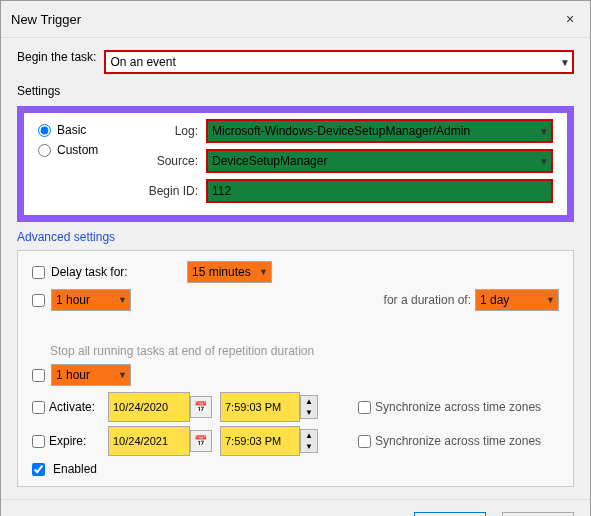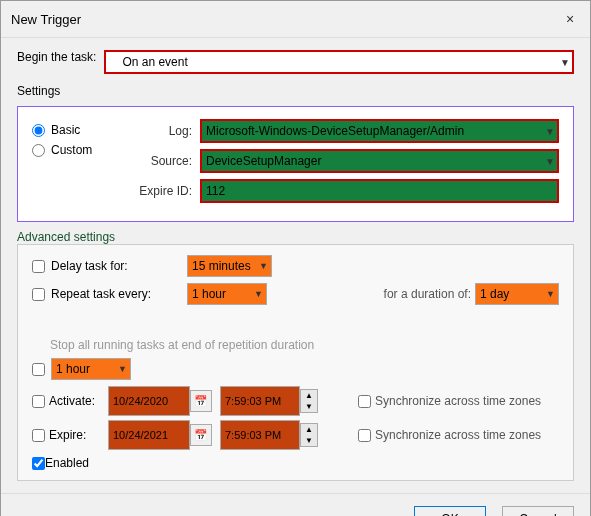--- a/index.html
+++ b/index.html
@@ -5,52 +5,52 @@
     * { box-sizing: border-box; margin: 0; padding: 0; }
     body { background: #c0c0c0; font-family: 'Segoe UI', Tahoma, sans-serif; font-size: 12px; display: flex; align-items: center; justify-content: center; min-height: 100vh; }
     .dialog { width: 591px; background: #f0f0f0; border: 1px solid #999; box-shadow: 3px 3px 8px rgba(0,0,0,0.4); }
     .title-bar { background: #f0f0f0; border-bottom: 1px solid #ddd; padding: 8px 10px; display: flex; align-items: center; justify-content: space-between; }
     .title-text { font-size: 13px; font-weight: normal; color: #000; }
     .close-btn { width: 20px; height: 20px; background: none; border: none; cursor: pointer; font-size: 14px; color: #333; display: flex; align-items: center; justify-content: center; }
     .dialog-body { padding: 12px 16px; }
     .begin-task-row { display: flex; margin-bottom: 10px; }
     .begin-task-label { font-size: 12px; margin-right: 8px; white-space: nowrap; }
     .select-wrapper { position: relative; flex: 1; }
-    .select-wrapper select { width: 100%; height: 24px; border: 2px solid #c00; background: white; font-size: 12px; padding: 2px 16px; cursor: pointer; appearance: none; -webkit-appearance: none; }
+    .select-wrapper select { width: 100%; height: 24px; border: 2px solid #c00; background: white; font-size: 12px; padding: 2px 4px; cursor: pointer; appearance: none; -webkit-appearance: none; }
     .select-arrow { position: absolute; right: 4px; top: 50%; transform: translateY(-50%); pointer-events: none; font-size: 10px; color: #333; }
     .settings-label { font-size: 12px; font-weight: normal; margin-bottom: 8px; }
-    .settings-box { border: 1px solid #8b5cf6; background: white; padding: 12px 14px; margin-bottom: 6px; }
+    .settings-box { border: 7px solid #8b5cf6; background: white; padding: 6px 14px; margin-bottom: 6px; }
     .radio-group { display: flex; flex-direction: column; gap: 6px; float: left; margin-right: 20px; padding-top: 4px; }
     .radio-row { display: flex; align-items: center; gap: 6px; }
     .form-area { margin-left: 90px; }
     .field-row { display: flex; align-items: center; margin-bottom: 6px; }
     .field-label { width: 70px; text-align: right; margin-right: 8px; color: #333; }
     .field-input-wrapper { flex: 1; position: relative; }
     .field-input-wrapper select, .field-input-wrapper input { width: 100%; height: 24px; border: 2px solid #c00; background: #15803d; font-size: 12px; padding: 2px 4px; }
     .field-input-wrapper select { appearance: none; -webkit-appearance: none; cursor: pointer; }
     .red-border { border: 2px solid #c00 !important; }
     .settings-inner { overflow: hidden; }
     .advanced-section { margin-top: 8px; }
-    .advanced-label { font-size: 12px; color: #14532d; }
+    .advanced-label { font-size: 12px; color: #1d4ed8; margin-bottom: 6px; }
     .advanced-box { border: 1px solid #ccc; background: #f8f8f8; padding: 10px 14px; }
     .adv-row { display: flex; align-items: center; margin-bottom: 6px; gap: 6px; }
     .adv-row label { display: flex; align-items: center; gap: 4px; min-width: 130px; }
     .adv-select-wrapper { position: relative; display: inline-block; }
     .adv-select-wrapper select { height: 22px; border: 1px solid #aaa; background: #f97316; font-size: 12px; padding: 1px 20px 1px 4px; appearance: none; -webkit-appearance: none; cursor: pointer; min-width: 80px; }
     .adv-select-arrow { position: absolute; right: 4px; top: 50%; transform: translateY(-50%); pointer-events: none; font-size: 9px; color: #333; }
     .stop-all-row { display: flex; align-items: center; margin-bottom: 6px; padding-left: 18px; }
     .stop-all-text { color: #999; font-size: 12px; margin-top: 27px; }
     .for-duration { display: flex; align-items: center; gap: 4px; margin-left: auto; }
     .for-duration-text { font-size: 12px; color: #555; }
     .datetime-row { display: flex; align-items: center; margin-bottom: 4px; gap: 4px; }
-    .dt-input { height: 22px; border: 1px solid #aaa; background: #c2410c; font-size: 11px; padding: 14px 4px; width: 82px; }
+    .dt-input { height: 22px; border: 1px solid #aaa; background: #fde047; font-size: 11px; padding: 14px 4px; width: 82px; }
     .dt-spinner { display: flex; flex-direction: column; border: 1px solid #aaa; }
     .dt-btn { width: 16px; height: 11px; background: #e8e8e8; border: none; cursor: pointer; font-size: 8px; display: flex; align-items: center; justify-content: center; line-height: 1; }
     .sync-check { display: flex; align-items: center; gap: 4px; margin-left: 8px; font-size: 12px; color: #555; padding-left: 28px; }
-    .enabled-row { display: flex; align-items: center; gap: 0; margin-top: 6px; }
+    .enabled-row { display: flex; align-items: center; gap: 8px; margin-top: 6px; }
     .btn-row { display: flex; justify-content: flex-end; gap: 16px; padding: 12px 16px; background: #f0f0f0; border-top: 1px solid #ddd; align-items: center; }
     .btn { height: 26px; min-width: 72px; border: 1px solid #aaa; background: #f0f0f0; font-size: 12px; cursor: pointer; padding: 0 16px; }
     .btn-ok { border: 1px solid #0078d7; }
     input[type="radio"], input[type="checkbox"] { margin: 0; }
     .dt-group { display: flex; align-items: center; }
     .cal-btn { height: 22px; width: 22px; border: 1px solid #aaa; background: #f0f0f0; cursor: pointer; font-size: 11px; display: flex; align-items: center; justify-content: center; }
   </style>
 </head>
 <body>
 
@@ -100,21 +100,21 @@
           <div class="field-row">
             <span class="field-label">Source:</span>
             <div class="field-input-wrapper">
               <select class="red-border">
                 <option>DeviceSetupManager</option>
               </select>
               <span class="select-arrow">▼</span>
             </div>
           </div>
           <div class="field-row">
-            <span class="field-label">Expire ID:</span>
+            <span class="field-label">Begin ID:</span>
             <div class="field-input-wrapper">
               <input type="text" class="red-border" value="112" style="">
             </div>
           </div>
         </div>
       </div>
     </div>
 
     <div class="advanced-section">
       <div class="advanced-label">Advanced settings</div>
@@ -128,21 +128,20 @@
               <option>15 minutes</option>
               <option>30 minutes</option>
               <option>1 hour</option>
             </select>
             <span class="adv-select-arrow">▼</span>
           </div>
         </div>
 
         <div class="adv-row">
           <input type="checkbox" id="repeat-check" style="">
-          <label for="repeat-check">Repeat task every:</label>
           <div class="adv-select-wrapper">
             <select>
               <option>1 hour</option>
               <option>2 hours</option>
               <option>4 hours</option>
             </select>
             <span class="adv-select-arrow">▼</span>
           </div>
           <div class="for-duration">
             <span class="for-duration-text">for a duration of:</span>

